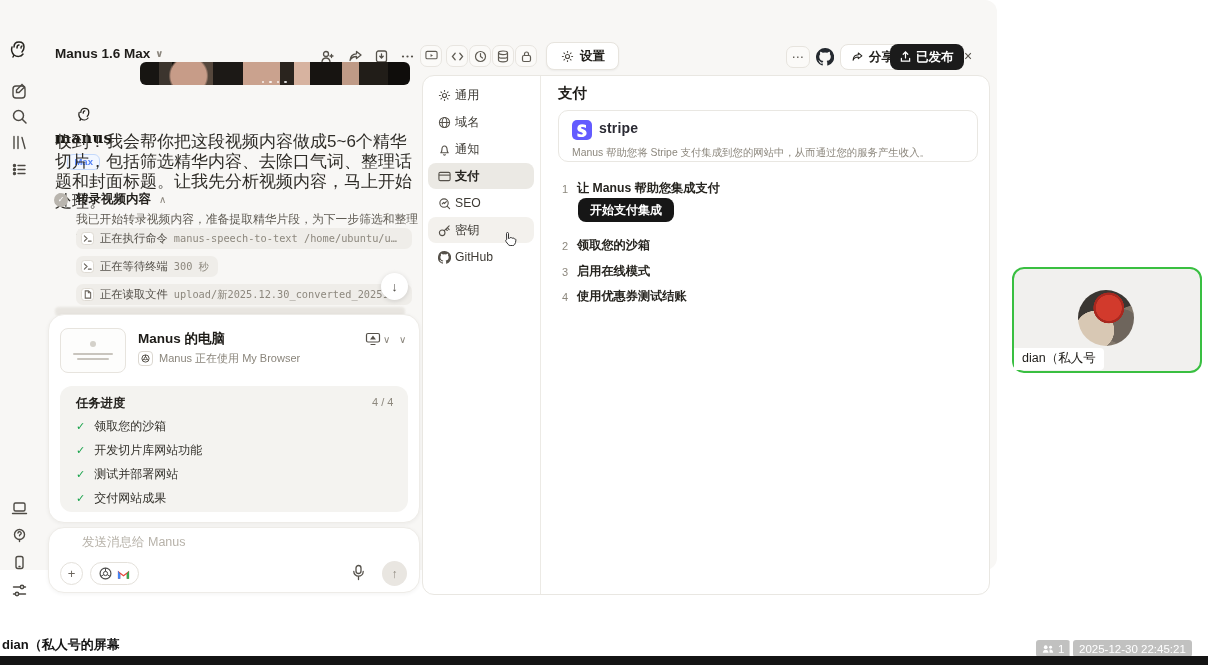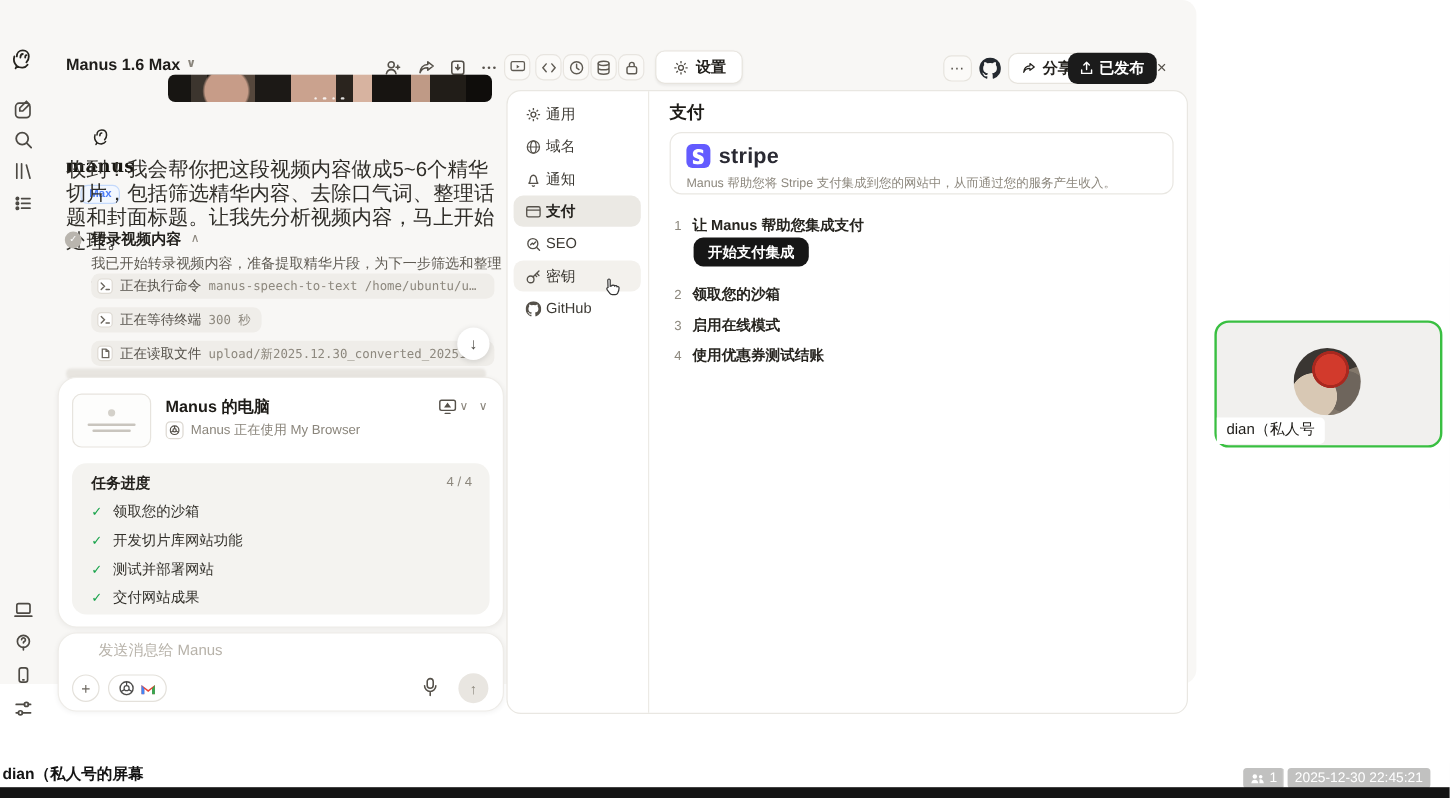--- a/index.html
+++ b/index.html
@@ -102,21 +102,21 @@
   .nav-item { left:428px; width:106px; height:26px; border-radius:8px; display:flex; align-items:center; gap:4px;
     padding:0 9px; font-size:12.2px; color:#3d3a34; }
   .nav-item.sel { background:#ebe9e4; font-weight:600; color:#23211d; }
   .nav-item.hov { background:#f3f1ed; }
   .nicon { width:14px; height:14px; display:flex; align-items:center; justify-content:center; color:#55514a; }
 
   .page-title { left:558px; top:84px; font-size:14.5px; font-weight:700; color:#1d1b17; }
   .stripe-card { left:558px; top:110px; width:420px; height:52px; border:1px solid #e9e7e2; border-radius:10px; background:#fff; }
   .stripe-logo { left:572px; top:120px; width:20px; height:20px; background:#635bff; border-radius:5px;
     display:flex; align-items:center; justify-content:center; }
-  .stripe-name { left:599px; top:120px; font-size:18px; font-weight:800; color:#2a2a33; letter-spacing:.2px; }
+  .stripe-name { left:599px; top:120px; font-size:14px; font-weight:800; color:#2a2a33; letter-spacing:.2px; }
   .stripe-desc { left:572px; top:146px; width:395px; font-size:10.4px; color:#8d887e; white-space:nowrap; }
 
   .step-num { width:14px; text-align:center; font-size:11px; color:#8d887e; }
   .step { display:flex; gap:5px; align-items:center; left:558px; }
   .step-text { font-size:12.2px; font-weight:600; color:#26241f; }
   .start-btn { left:578px; top:198px; height:24px; padding:0 12px; background:#161616; color:#fff; border-radius:8px;
     display:flex; align-items:center; font-size:12px; font-weight:700; }
 
   
   .webcam { left:1012px; top:267px; width:190px; height:106px; background:#f1f0ee; border:2.5px solid #39bf41; border-radius:12px; }

